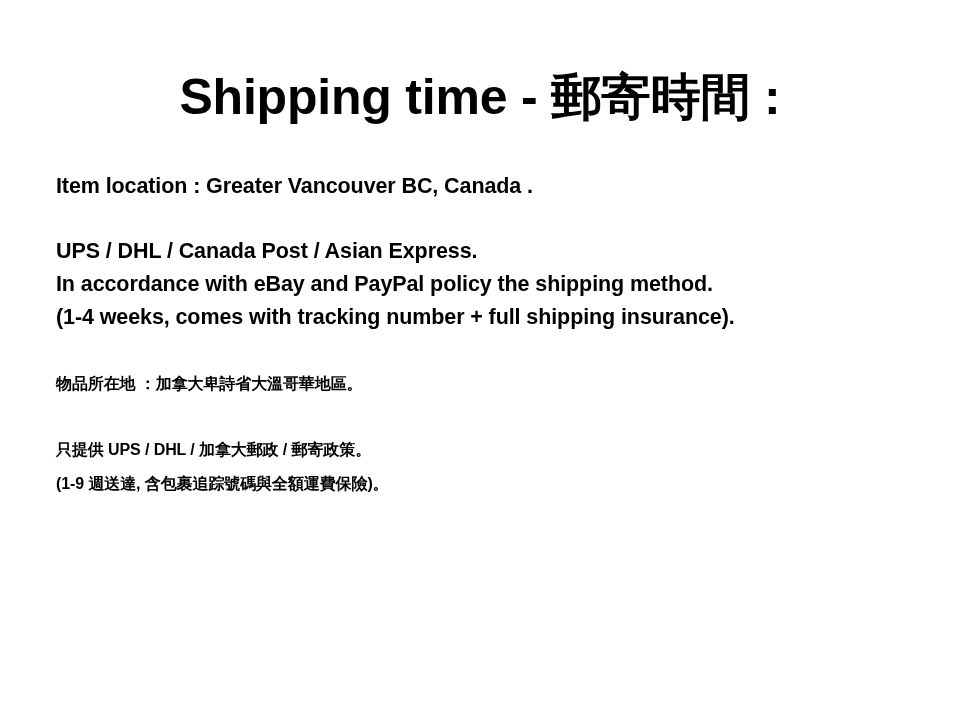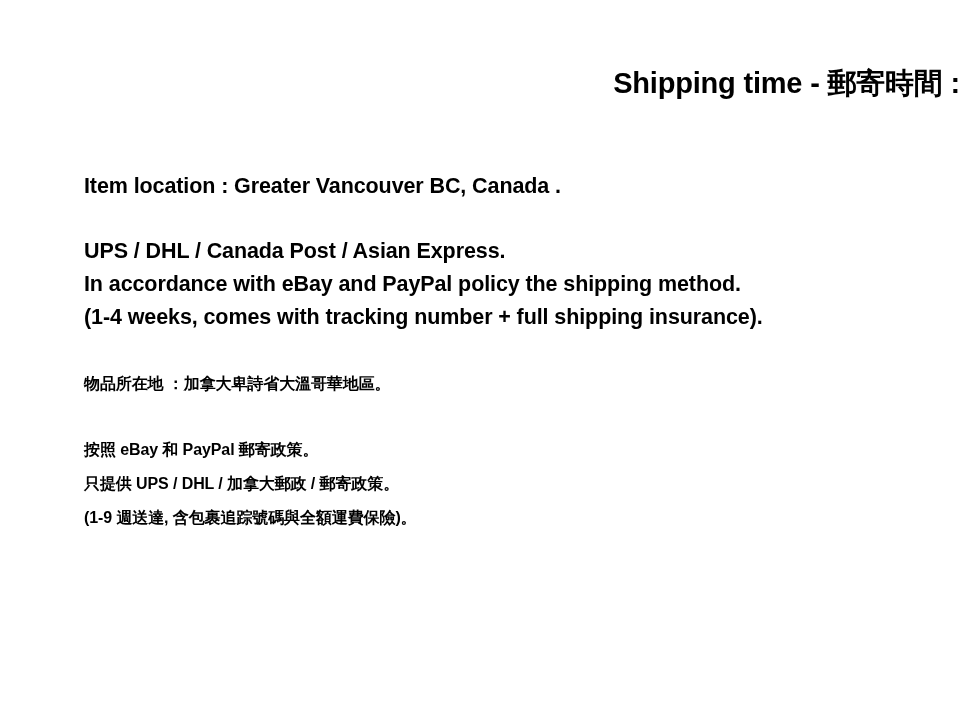--- a/index.html
+++ b/index.html
@@ -18,39 +18,38 @@
     position: relative;
     width: 960px;
     height: 720px;
     box-sizing: border-box;
   }
   .slide-title {
     position: absolute;
     left: 0;
     top: 64px;
     width: 960px;
-    text-align: right;
-    font-size: 29px;
+    text-align: center;
+    font-size: 50px;
     font-weight: bold;
     letter-spacing: -0.2px;
     white-space: nowrap;
   }
   .body-block {
     position: absolute;
     left: 56px;
     top: 170px;
     width: 870px;
   }
   .line {
     font-size: 21.5px;
     font-weight: bold;
     line-height: 33px;
     white-space: nowrap;
     letter-spacing: -0.1px;
-    margin-left: 28px;
   }
   .line.cjk {
     font-size: 16px;
     line-height: 34px;
   }
   .spacer-md {
     height: 32px;
   }
   .spacer-lg {
     height: 33px;
@@ -74,20 +73,19 @@
     <div class="line">In accordance with eBay and PayPal policy the shipping method.</div>
 
     <div class="line">(1-4 weeks, comes with tracking number + full shipping insurance).</div>
 
     <div class="spacer-lg"></div>
 
     <div class="line cjk">物品所在地 ：加拿大卑詩省大溫哥華地區。</div>
 
     <div class="spacer-md"></div>
 
-    <div class="line cjk">按照 eBay 和 PayPal 郵寄政策。</div>
 
     <div class="line cjk">只提供 UPS / DHL / 加拿大郵政 / 郵寄政策。</div>
 
     <div class="line cjk">(1-9 週送達, 含包裹追踪號碼與全額運費保險)。</div>
 
   </div>
 </div>
 
 </body></html>

